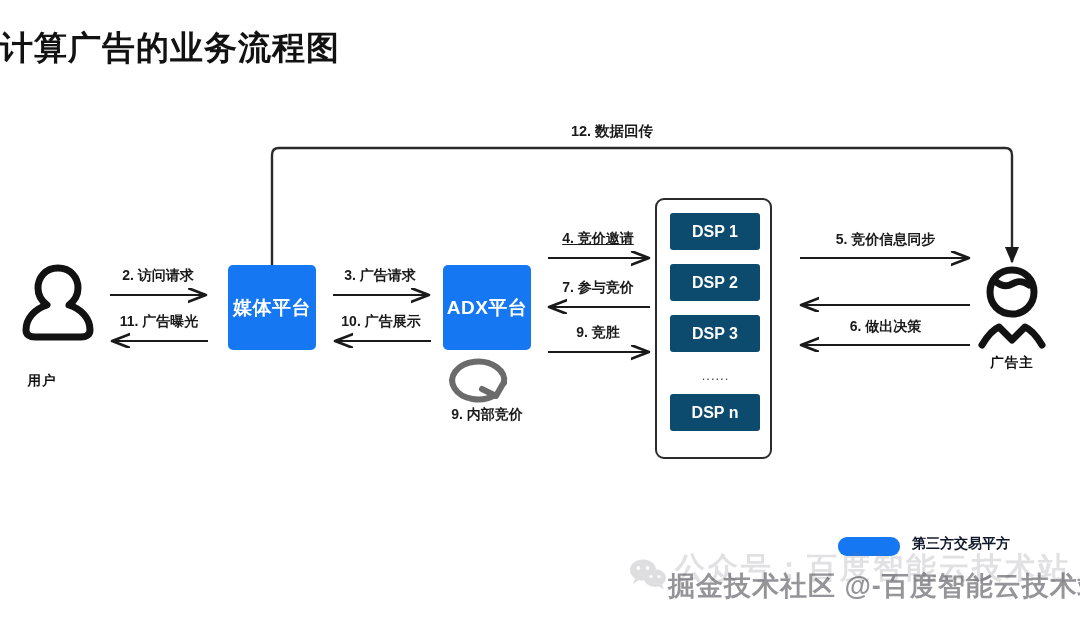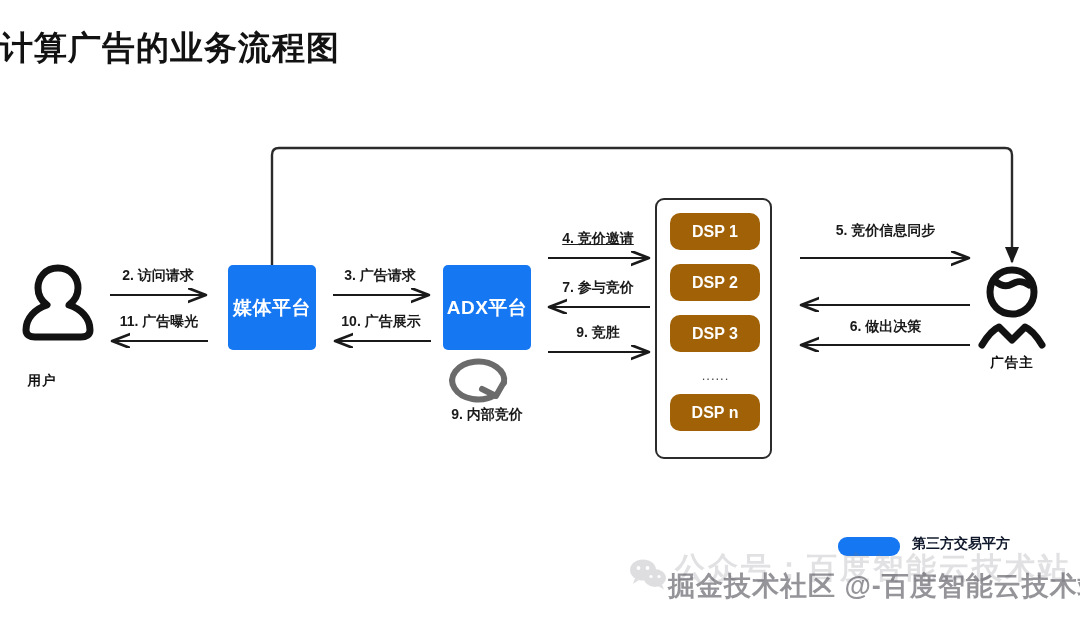--- a/index.html
+++ b/index.html
@@ -54,22 +54,22 @@
     border: 2.2px solid #2b2b2b;
     border-radius: 9px;
     background: #ffffff;
     box-sizing: border-box;
   }
   .dsp-box {
     position: absolute;
     left: 13px;
     width: 90px;
     height: 37px;
-    background: #a16207;
-    border-radius: 10px;
+    background: #0c4a6e;
+    border-radius: 3px;
     color: #ffffff;
     display: flex;
     align-items: center;
     justify-content: center;
     font-size: 16px;
     font-weight: 600;
   }
   #dsp-dots {
     position: absolute;
     left: 0;
@@ -242,25 +242,26 @@
   <div class="flow-label" style="left:108px; top:267px; width:100px;">2. 访问请求</div>
   <div class="flow-label" style="left:104px; top:313px; width:110px;">11. 广告曝光</div>
 
   <div class="flow-label" style="left:330px; top:267px; width:100px;">3. 广告请求</div>
   <div class="flow-label" style="left:326px; top:313px; width:110px;">10. 广告展示</div>
 
   <div class="flow-label" style="left:548px; top:230px; width:100px;text-decoration:underline;">4. 竞价邀请</div>
   <div class="flow-label" style="left:548px; top:279px; width:100px;">7. 参与竞价</div>
   <div class="flow-label" style="left:550px; top:324px; width:96px;">9. 竞胜</div>
 
-  <div class="flow-label" style="left:803px; top:222px; width:165px;text-align:center;">5. 竞价信息同步</div>
+  <div class="flow-label" style="left:803px; top:231px; width:165px;text-align:center;">5. 竞价信息同步</div>
   <div class="flow-label" style="left:803px; top:318px; width:165px;">6. 做出决策</div>
 
   <div class="flow-label" style="left:432px; top:406px; width:110px;">9. 内部竞价</div>
 
+  <div class="flow-label" style="left:512px; top:122px; width:200px; font-size:14.5px;">12. 数据回传</div>
 
   <div class="abs" id="legend-swatch"></div>
   <div class="abs" id="legend-text">第三方交易平方</div>
 
   <div class="abs" id="wm-faded">公众号：百度智能云技术站</div>
 
   <div class="abs" id="wm-wechat">
     <svg viewBox="0 0 40 32" width="40" height="32">
       <ellipse cx="15" cy="12" rx="13" ry="10.5" fill="#8d8d94"></ellipse>
       <path d="M7,20 L5,26 L11,22 Z" fill="#8d8d94"></path>

